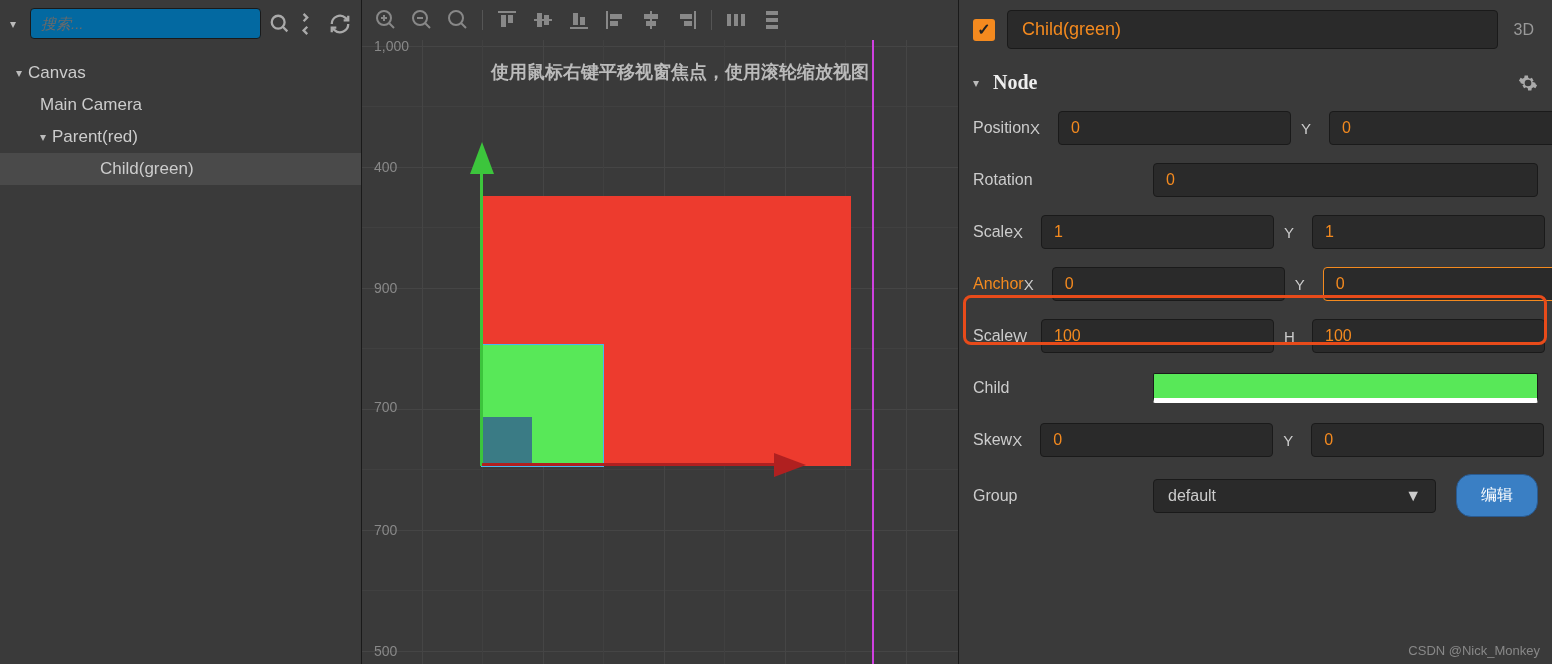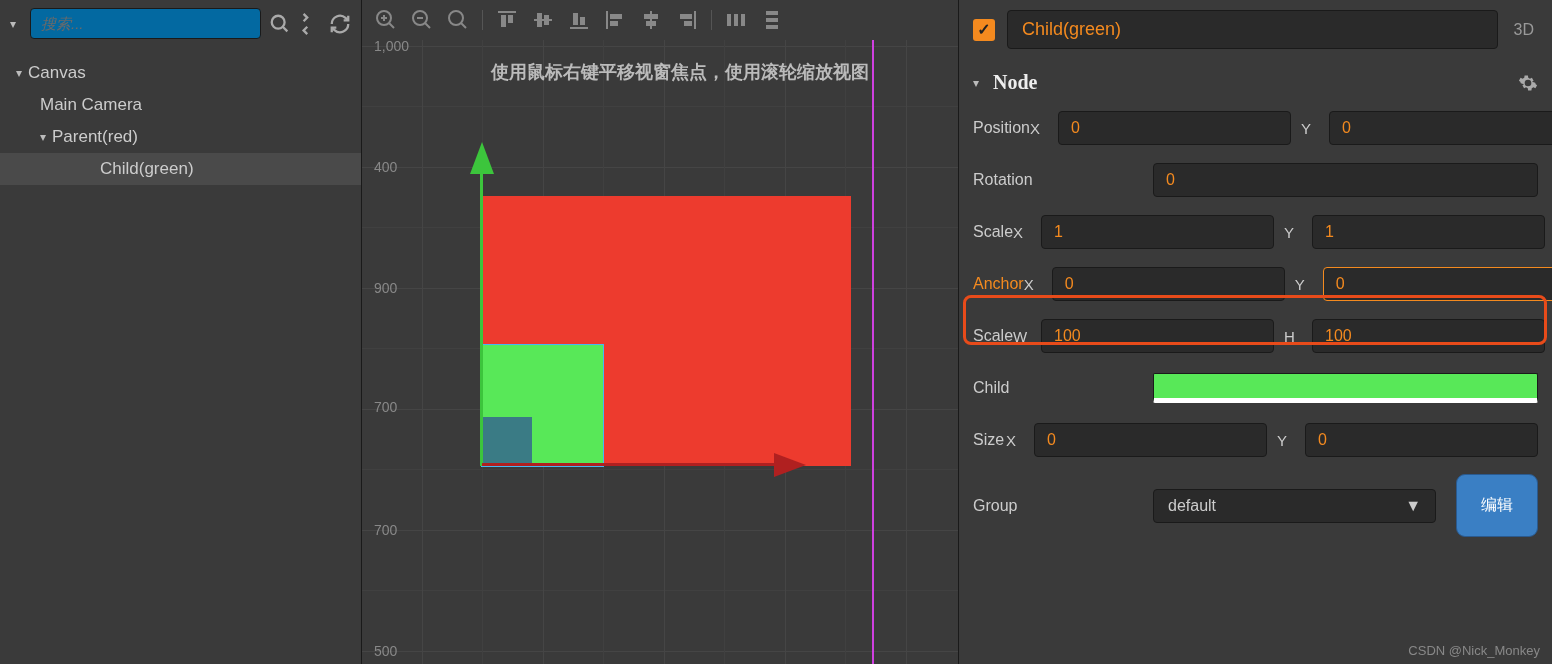--- a/index.html
+++ b/index.html
@@ -61,21 +61,21 @@
     .prop-fields { flex: 1; display: flex; align-items: center; gap: 10px; }
     .field-label { color: #ccc; font-size: 15px; width: 18px; }
     .num-input { flex: 1; background: #2a2a2a; border: 1px solid #1a1a1a; border-radius: 4px; padding: 7px 12px; color: #f48a1f; font-size: 16px; min-width: 0; }
     .num-input.full { width: 100%; }
     
     .highlight-box { position: absolute; border: 3px solid #e84b1a; border-radius: 8px; pointer-events: none; }
     
     .color-swatch { flex: 1; height: 30px; background: #58e858; border: 1px solid #1a1a1a; border-bottom: 5px solid #fff; border-radius: 2px; }
     
     .select-box { flex: 1; background: #2a2a2a; border: 1px solid #1a1a1a; border-radius: 4px; padding: 7px 14px; color: #ccc; font-size: 16px; display: flex; justify-content: space-between; align-items: center; }
-    .edit-btn { background: #3a7fc4; border: 1px solid #2a5a8f; color: #fff; padding: 20px 24px; border-radius: 9px; font-size: 16px; cursor: pointer; margin-left: 10px; }
+    .edit-btn { background: #3a7fc4; border: 1px solid #2a5a8f; color: #fff; padding: 10px 24px; border-radius: 15px; font-size: 16px; cursor: pointer; margin-left: 10px; }
     
     .watermark { position: absolute; bottom: 6px; right: 12px; color: #888; font-size: 13px; }
     
     svg { width: 100%; height: 100%; }
   </style>
 </head>
 <body>
 
 <div class="hierarchy-panel">
   <div class="hierarchy-toolbar">
@@ -306,21 +306,21 @@
         <input class="num-input" value="100" style="">
       </div>
     </div>
     <div class="prop-row">
       <span class="prop-label">Child</span>
       <div class="prop-fields">
         <div class="color-swatch"></div>
       </div>
     </div>
     <div class="prop-row">
-      <span class="prop-label">Size</span>
+      <span class="prop-label">Skew</span>
       <div class="prop-fields">
         <span class="field-label">X</span>
         <input class="num-input" value="0" style="">
         <span class="field-label">Y</span>
         <input class="num-input" value="0" style="">
       </div>
     </div>
     <div class="prop-row">
       <span class="prop-label">Group</span>
       <div class="prop-fields">

